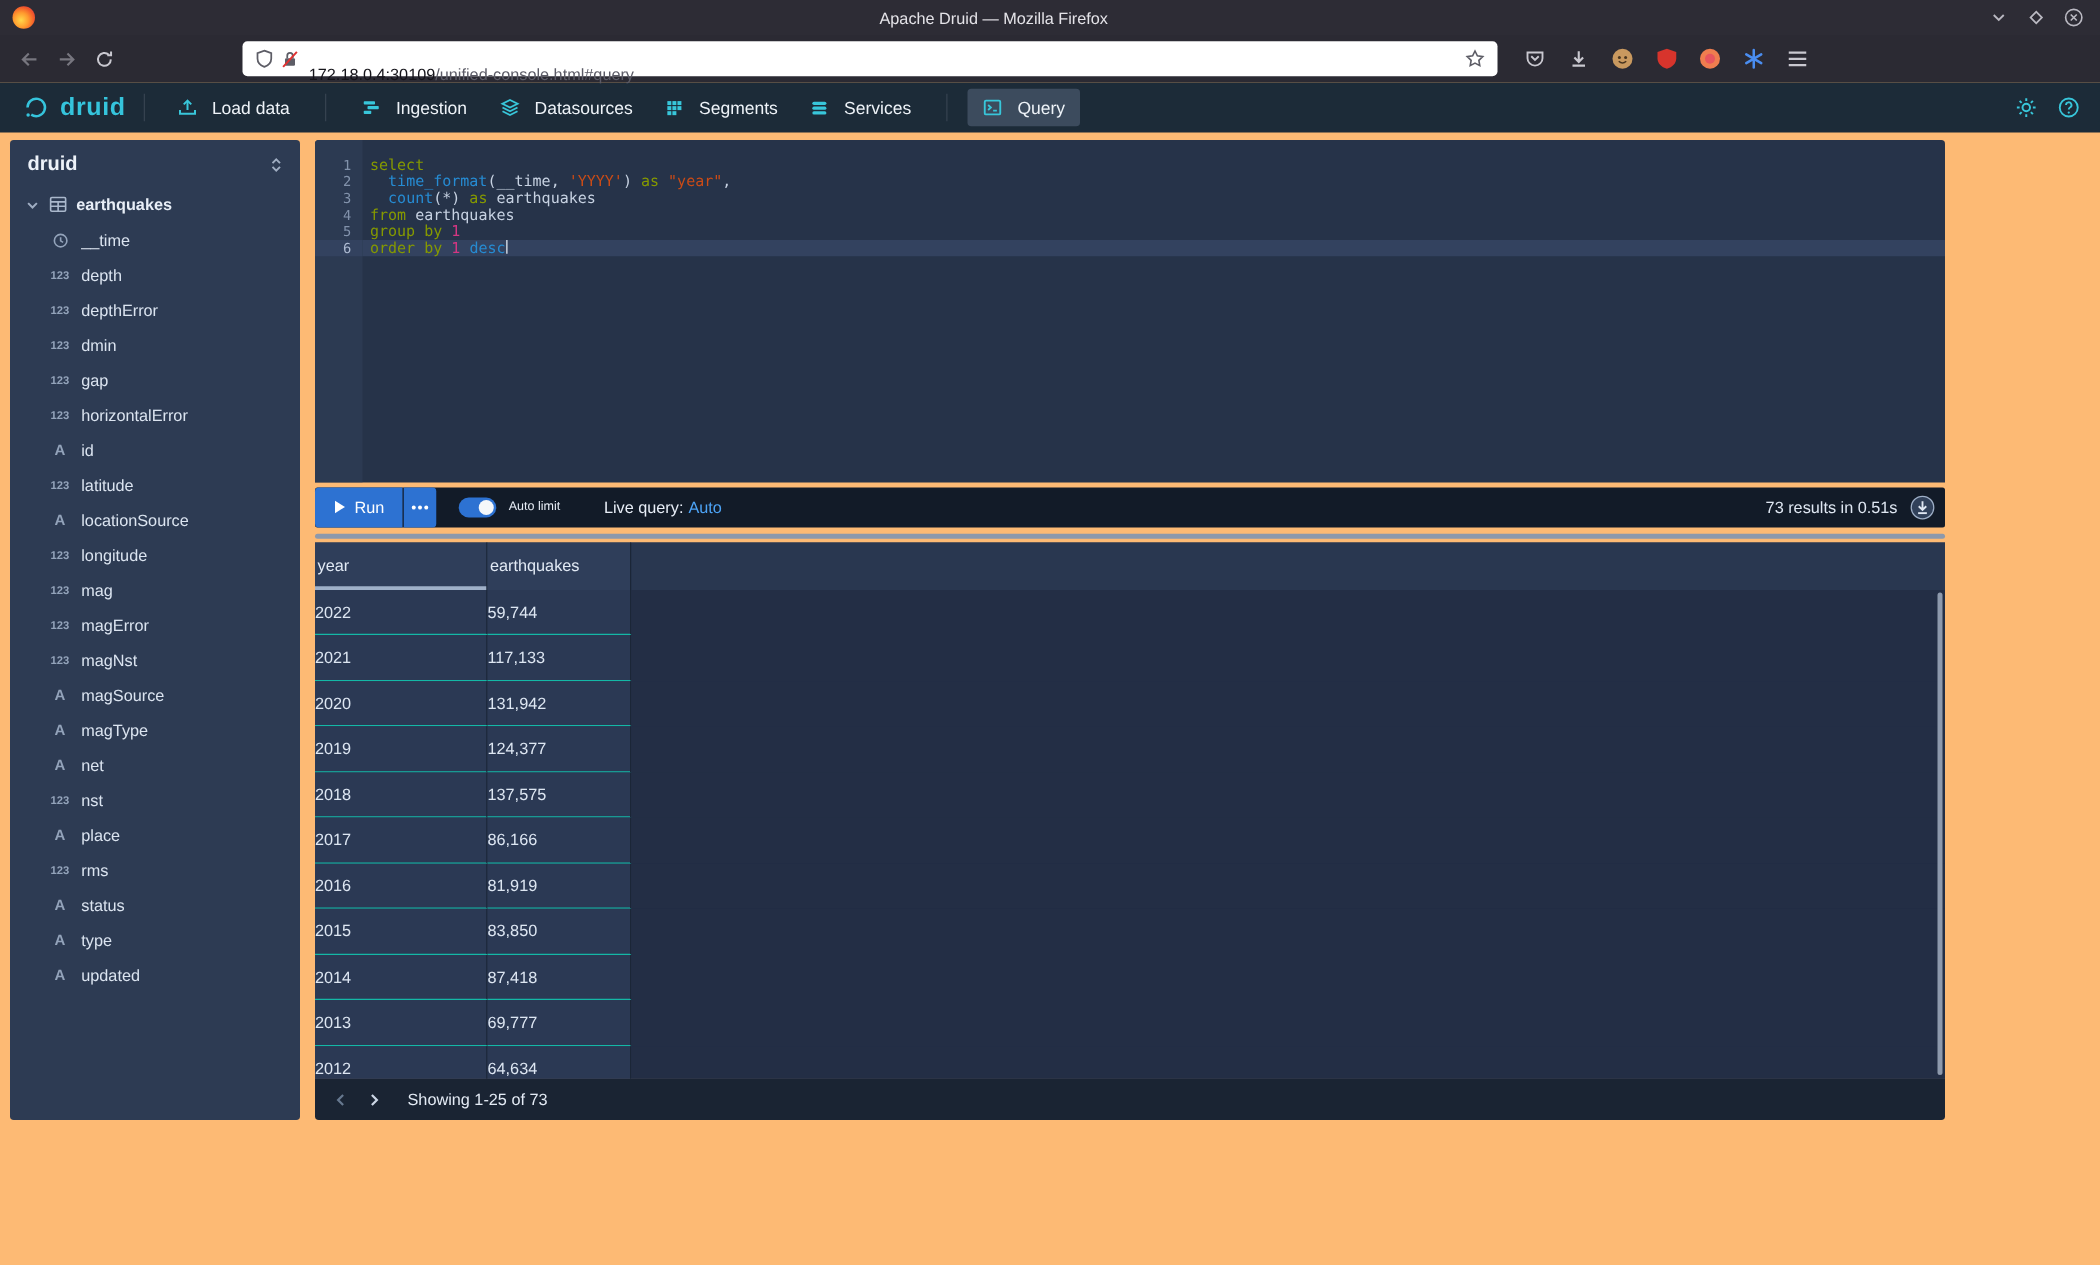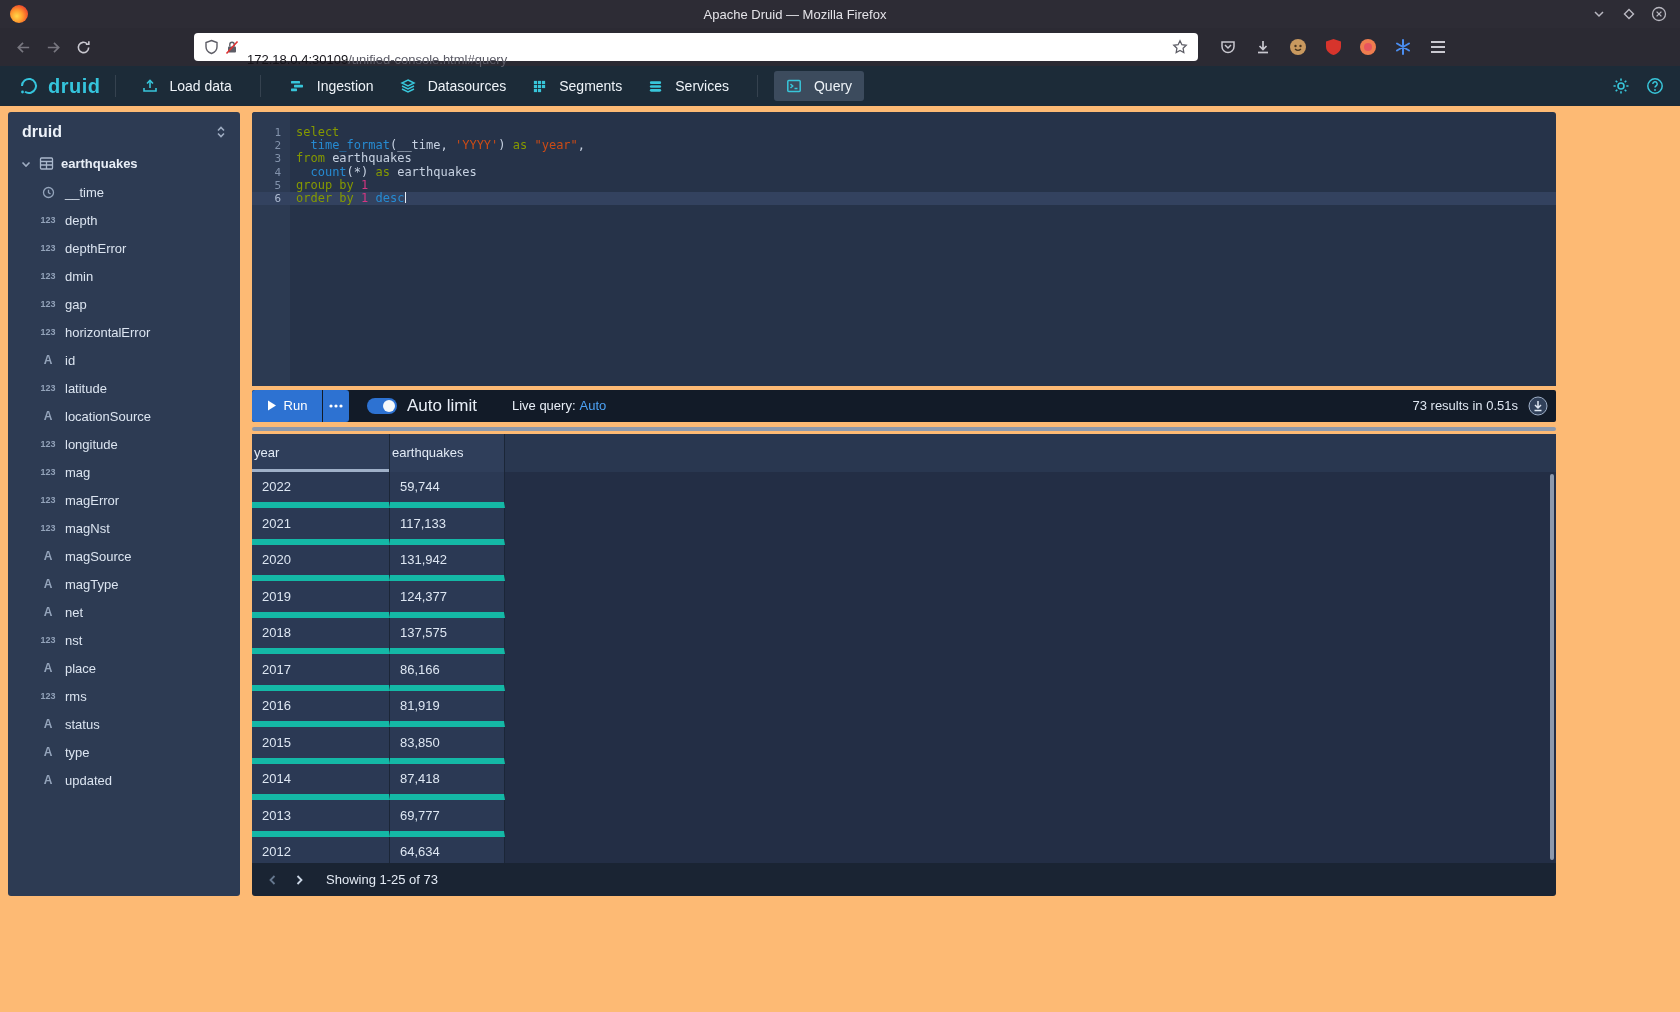--- a/index.html
+++ b/index.html
@@ -73,41 +73,41 @@
   .tk-kw { color:#859900; } .tk-fn { color:#268bd2; } .tk-str { color:#cb4b16; }
   .tk-num { color:#d33682; } .tk-pl { color:#c7d2e2; }
   .cursor { display:inline-block; width:1px; height:11px; background:#e8eef7; margin-left:1px; vertical-align:-1px; }
 
   
   .runbar { margin-top:4px; height:32px; background:#121b28; display:flex; align-items:center; padding-right:8px; border-radius:2px; }
   .btn-run { height:32px; width:70px; background:#2d72d2; color:#fff; display:flex; align-items:center; justify-content:center; gap:7px; font-size:13px; border-radius:3px 0 0 3px; }
   .btn-more { height:32px; width:26px; background:#2d72d2; margin-left:1px; border-radius:0 3px 3px 0; display:flex; align-items:center; justify-content:center; }
   .switch { width:30px; height:16px; border-radius:9px; background:#2d72d2; margin-left:18px; position:relative; }
   .knob { position:absolute; top:2px; left:16px; width:12px; height:12px; border-radius:50%; background:#f5f8fa; }
-  .sw-lbl { color:#e8eef7; font-size:17px; margin-left:10px; }
+  .sw-lbl { color:#e8eef7; font-size:10px; margin-left:10px; }
   .lq { margin-left:35px; color:#e8eef7; font-size:13px; }
   .lq-val { color:#4da3f5; margin-left:4px; }
   .rb-spacer { flex:1; }
   .results-info { color:#dfe7f2; font-size:13px; margin-right:10px; }
 
   
   .hscroll { margin-top:5px; height:4px; position:relative; }
   .hthumb { position:absolute; left:0; right:0; height:4px; border-radius:2px; background:#8d99ac; }
 
   
   .rheader { margin-top:3px; height:38px; display:flex; background:#293750; }
   .hcell { display:flex; align-items:center; padding-left:2px; color:#e2eaf5; font-size:13px; background:#2f3e5a; border-right:1px solid #1b2637; position:relative; }
   .hcell.c1 { width:138px; }
   .hcell.c2 { width:115px; }
   .hcell.sorted:after { content:""; position:absolute; left:0; right:0; bottom:0; height:3px; background:#9fb0c8; }
   .hfill { flex:1; background:#293750; }
   .table-wrap { position:relative; height:392px; overflow:hidden; background:#232e45; }
   #rows { height:100%; }
   .rrow { height:36.5px; display:flex; }
-  .cell { display:flex; align-items:center; padding-left:10px; font-size:13px; color:#dde6f2; background:#2b3954; border-right:1px solid #1b2637; border-bottom:6px solid #14b8a6; }
+  .cell { display:flex; align-items:center; font-size:13px; color:#dde6f2; background:#2b3954; border-right:1px solid #1b2637; border-bottom:1px solid #14b8a6; }
   .cell.c1 { width:138px; }
   .cell.c2 { width:115px; }
   .rfill { flex:1; background:#232e45; }
   .vscroll { position:absolute; right:2px; top:2px; width:4px; height:386px; border-radius:2px; background:#8d99ac; }
 
   
   .pagination { height:33px; background:#1a2433; display:flex; align-items:center; padding-left:8px; border-radius:0 0 3px 3px; }
   .pg-btn { width:26px; height:26px; display:flex; align-items:center; justify-content:center; border-radius:3px; }
   .pg-prev { color:#66788f; }
   .pg-next { color:#ccd7e6; }
@@ -451,22 +451,22 @@
             <div class="gl">1</div>
             <div class="gl">2</div>
             <div class="gl">3</div>
             <div class="gl">4</div>
             <div class="gl">5</div>
             <div class="gl active">6</div>
           </div>
         <div class="code" id="code">
             <div class="code-line"><span class="tk-kw">select</span></div>
             <div class="code-line"><span class="tk-pl">  </span><span class="tk-fn">time_format</span><span class="tk-pl">(__time, </span><span class="tk-str">'YYYY'</span><span class="tk-pl">) </span><span class="tk-kw">as</span><span class="tk-pl"> </span><span class="tk-str">"year"</span><span class="tk-pl">,</span></div>
+            <div class="code-line"><span class="tk-pl">  </span><span class="tk-fn">count</span><span class="tk-pl">(*) </span><span class="tk-kw">as</span><span class="tk-pl"> earthquakes</span></div>
             <div class="code-line"><span class="tk-kw">from</span><span class="tk-pl"> earthquakes</span></div>
-            <div class="code-line"><span class="tk-pl">  </span><span class="tk-fn">count</span><span class="tk-pl">(*) </span><span class="tk-kw">as</span><span class="tk-pl"> earthquakes</span></div>
             <div class="code-line"><span class="tk-kw">group by</span><span class="tk-pl"> </span><span class="tk-num">1</span></div>
             <div class="code-line active"><span class="tk-kw">order by</span><span class="tk-pl"> </span><span class="tk-num">1</span><span class="tk-pl"> </span><span class="tk-fn">desc</span><span class="cursor"></span></div>
           </div>
       </div>
 
       <div class="runbar">
         <div class="btn-run">
           <span>
               <svg width="10" height="11" viewBox="0 0 10 11" fill="#fff">
                 <path d="M1 .5 9 5.5 1 10.5z"></path>

